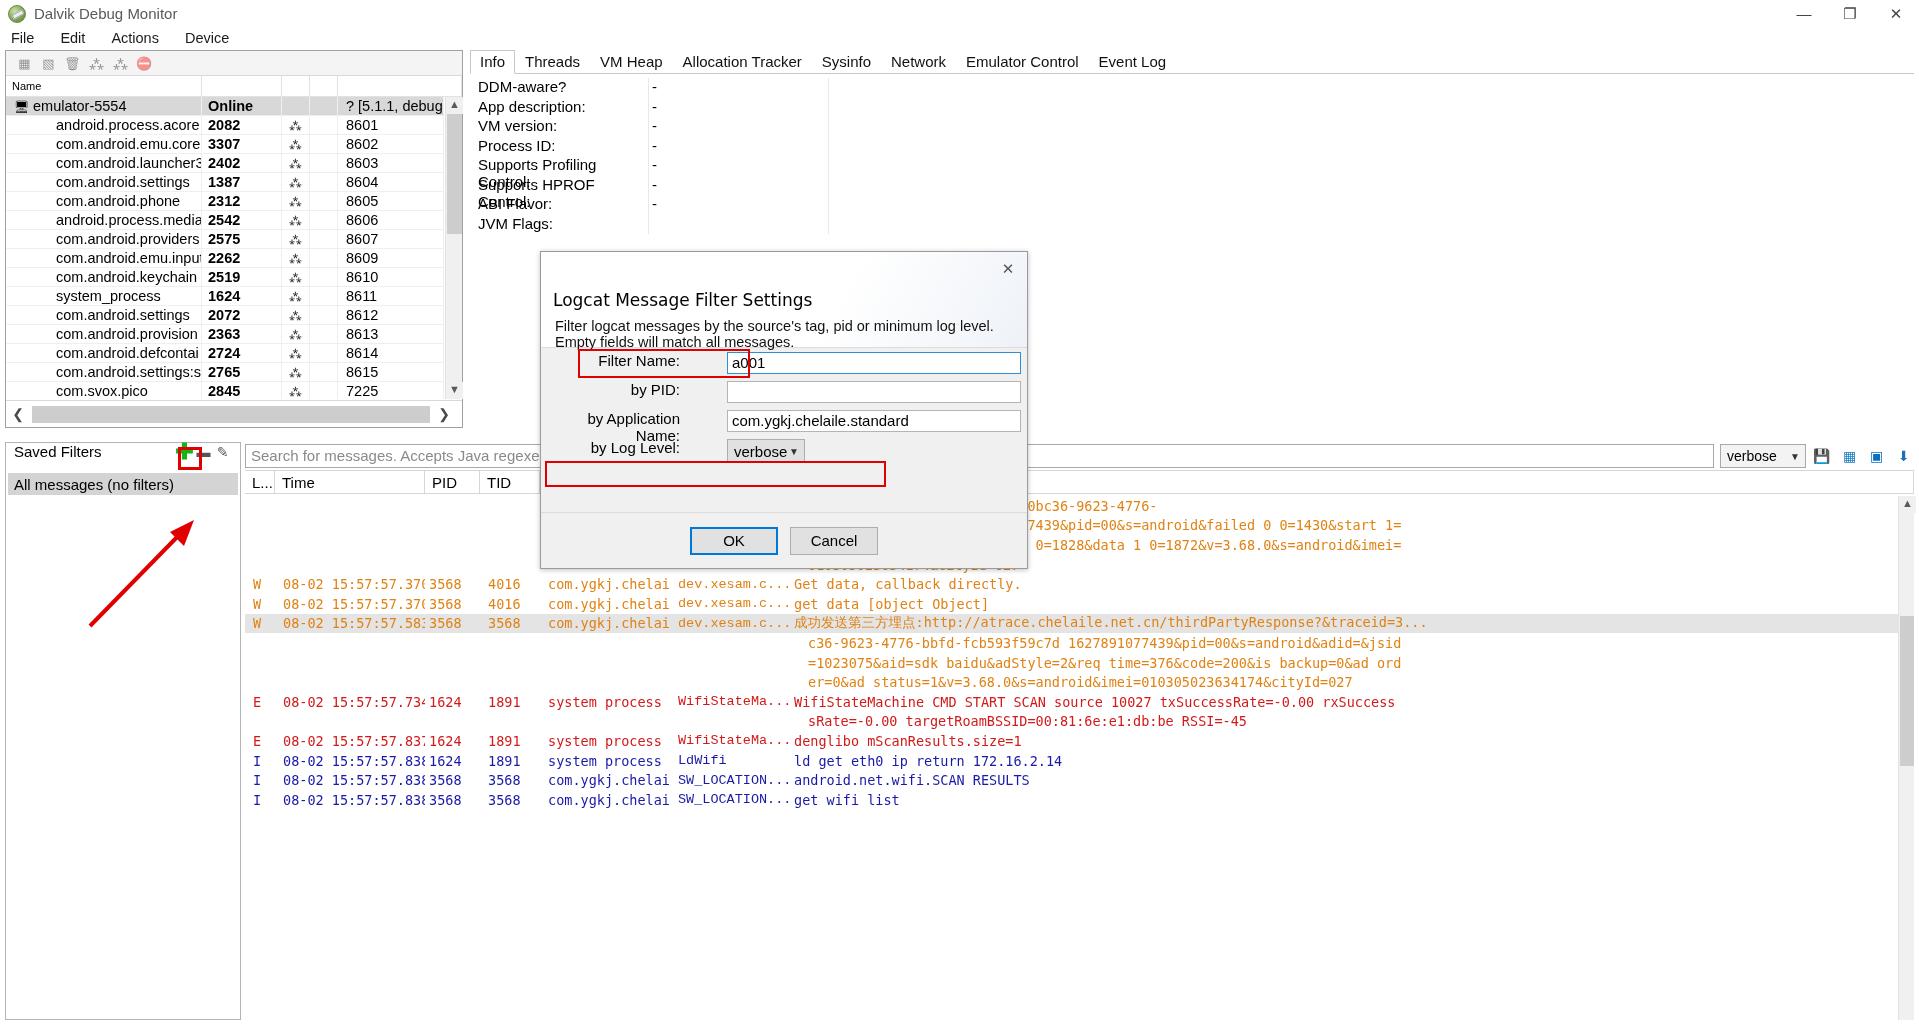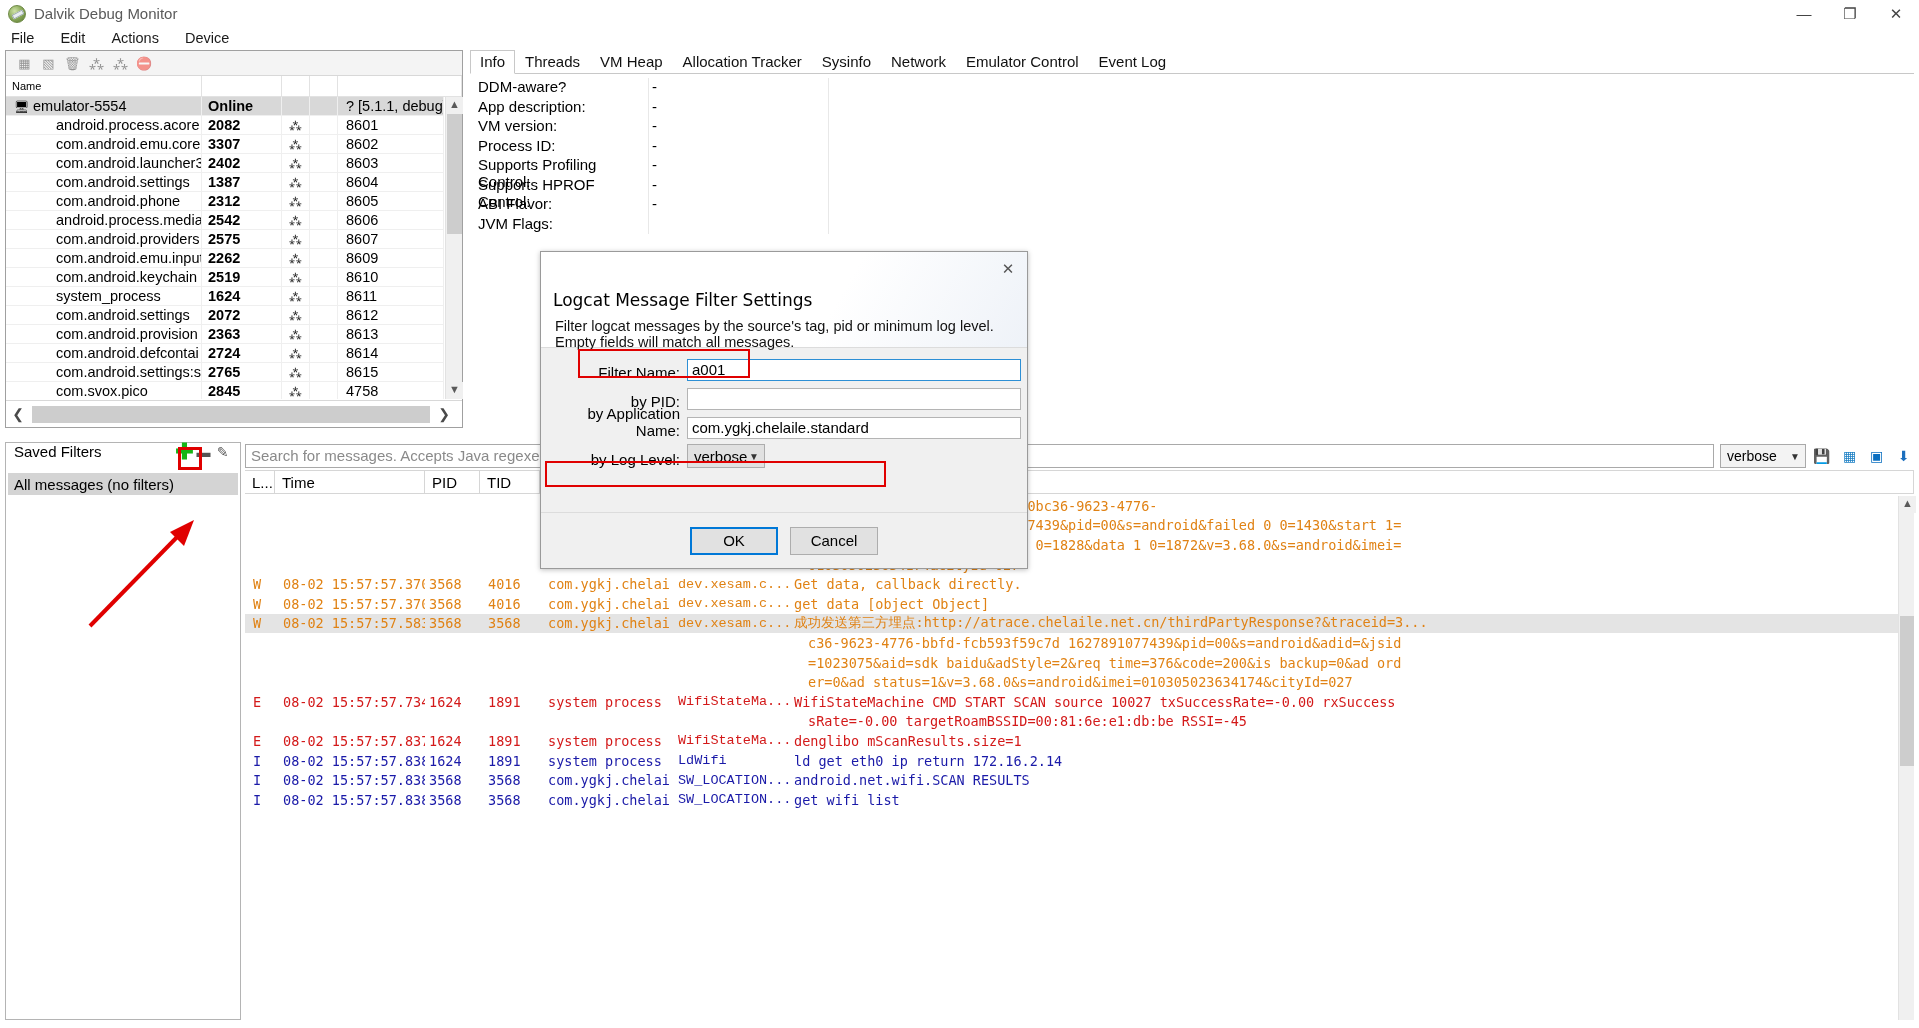--- a/index.html
+++ b/index.html
@@ -146,21 +146,21 @@
             background:#f0f0f0; border:1px solid #9a9a9a; box-shadow:0 1px 5px rgba(0,0,0,.25);
             z-index:50; }
   #dlg-banner { height:96px; background:linear-gradient(120deg,#ffffff 60%,#eef2f8 100%);
                 border-bottom:1px solid #dcdcdc; position:relative; }
   #dlg-close { position:absolute; right:10px; top:8px; width:18px;height:18px;
                text-align:center; line-height:18px; color:#555; font-size:15px; }
   #dlg-title { position:absolute; left:12px; top:38px; font-size:17px; color:#000;
                font-family:"DejaVu Sans", sans-serif; }
   #dlg-sub { position:absolute; left:14px; top:66px; font-size:14.5px; line-height:16px; color:#111;}
   #dlg-form { padding:4px 0 0 0; }
-  .frow { display:flex; align-items:flex-end; height:29px; padding:0 6px; }
+  .frow { display:flex; align-items:flex-start; height:29px; padding:0 6px;gap:40px; }
   .frow .lbl { width:140px; text-align:right; padding-right:7px; font-size:15px; }
   .frow .inp { flex:1; height:22px; border:1px solid #b4b4b4; background:#fff;
                font-size:15px; padding-left:4px; line-height:20px; }
   .frow .inp.focus { border:1px solid #2d8fd5; }
   #sel-level { width:78px; height:24px; border:1px solid #adadad; background:#e1e1e1;
                display:flex; align-items:center; justify-content:space-between;
                padding:0 5px 0 6px; font-size:15px; }
   #sel-level .car{font-size:10px;color:#333;}
   #dlg-buttons { position:absolute; left:0; right:0; bottom:0; height:56px;
                  border-top:1px solid #dcdcdc; display:flex; align-items:center;
@@ -317,21 +317,21 @@
           <div class="c col-pid">2765</div>
           <div class="c col-x1 bugicon">⁂</div>
           <div class="c col-x2"></div>
           <div class="c col-port">8615</div>
         </div>
         <div class="drow child">
           <div class="c col-name"><span>com.svox.pico</span></div>
           <div class="c col-pid">2845</div>
           <div class="c col-x1 bugicon">⁂</div>
           <div class="c col-x2"></div>
-          <div class="c col-port">4758</div>
+          <div class="c col-port">7225</div>
         </div>
       </div>
     <div id="dev-vscroll">
       <div class="sb-arrow">▲</div>
       <div id="dev-vthumb"></div>
       <div class="sb-arrow bot">▼</div>
     </div>
     <div id="dev-hscroll">
       <div class="hsb-arrow">❮</div>
       <div id="dev-hthumb"></div>

